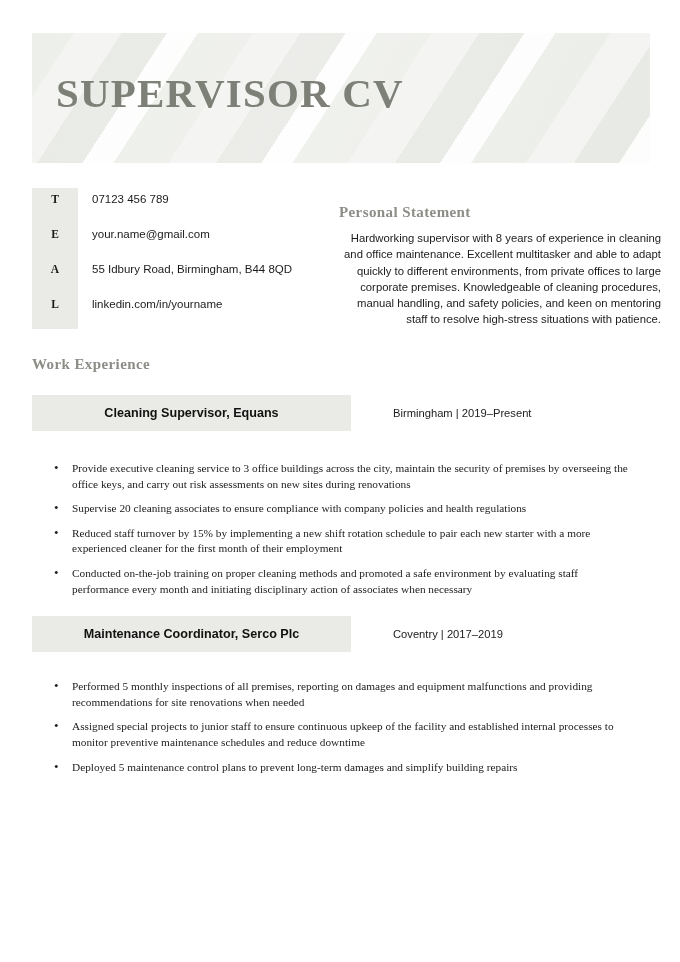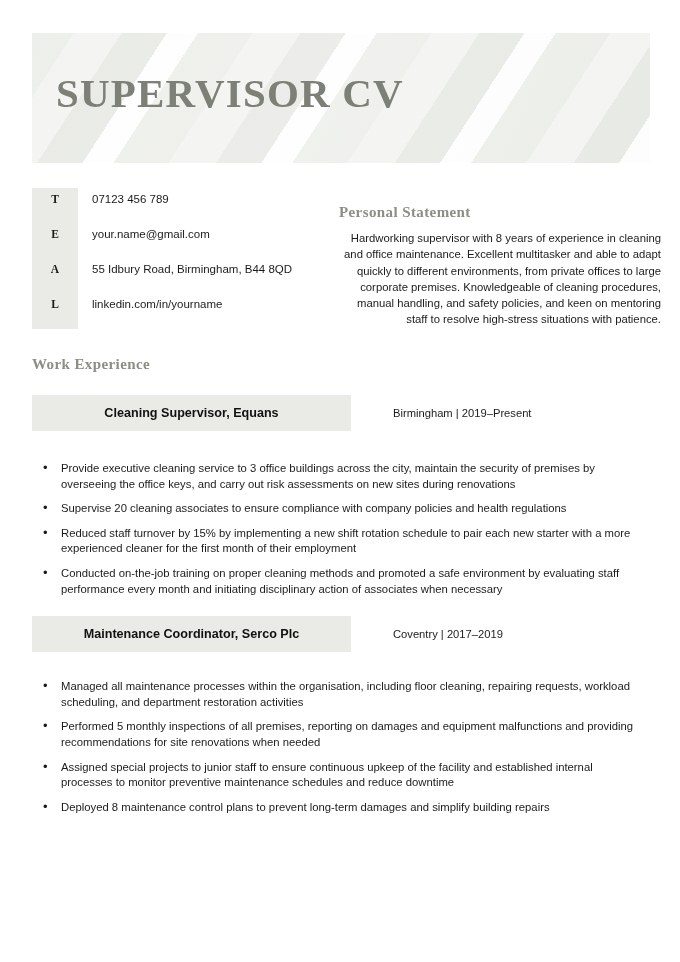--- a/index.html
+++ b/index.html
@@ -153,22 +153,23 @@
     height: 36px;
     display: flex;
     align-items: center;
     font-size: 11.2px;
     color: #1b1b1b;
     white-space: nowrap;
     margin-left: 36px;
   }
   .bullets {
     list-style: none;
-    margin: 4px;
+    margin: 15px;
     padding: 0;
+    font-family: Liberation Serif, serif;
   }
   .bullet {
     position: relative;
     padding-left: 57px;
     padding-right: 30px;
     font-size: 11.3px;
     line-height: 15.6px;
     color: #1b1b1b;
     margin-bottom: 9px;
   }
@@ -241,20 +242,19 @@
   </div>
 
   <div class="job job-2">
     <div class="job-head">
       <div class="job-band">
         <span class="job-title">Maintenance Coordinator, Serco Plc</span>
       </div>
       <div class="job-meta">Coventry | 2017–2019</div>
     </div>
     <ul class="bullets">
-      <li class="bullet">Managed all maintenance processes within the organisation, including floor cleaning, repairing requests, workload scheduling, and department restoration activities</li>
       <li class="bullet">Performed 5 monthly inspections of all premises, reporting on damages and equipment malfunctions and providing recommendations for site renovations when needed</li>
       <li class="bullet">Assigned special projects to junior staff to ensure continuous upkeep of the facility and established internal processes to monitor preventive maintenance schedules and reduce downtime</li>
-      <li class="bullet">Deployed 8 maintenance control plans to prevent long-term damages and simplify building repairs</li>
+      <li class="bullet">Deployed 5 maintenance control plans to prevent long-term damages and simplify building repairs</li>
     </ul>
   </div>
 
 </div>
 
 </body></html>

